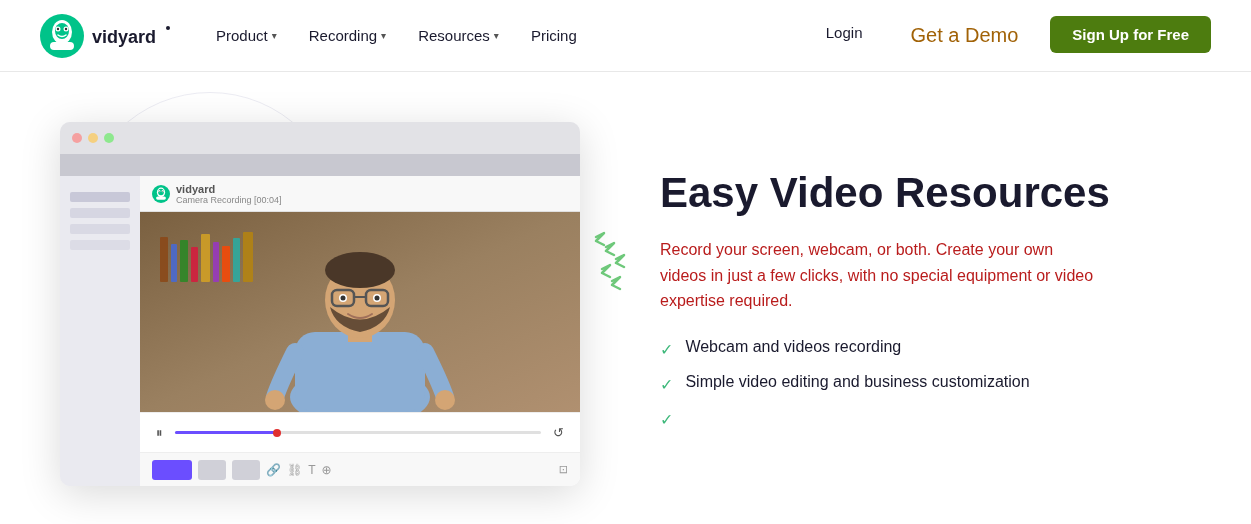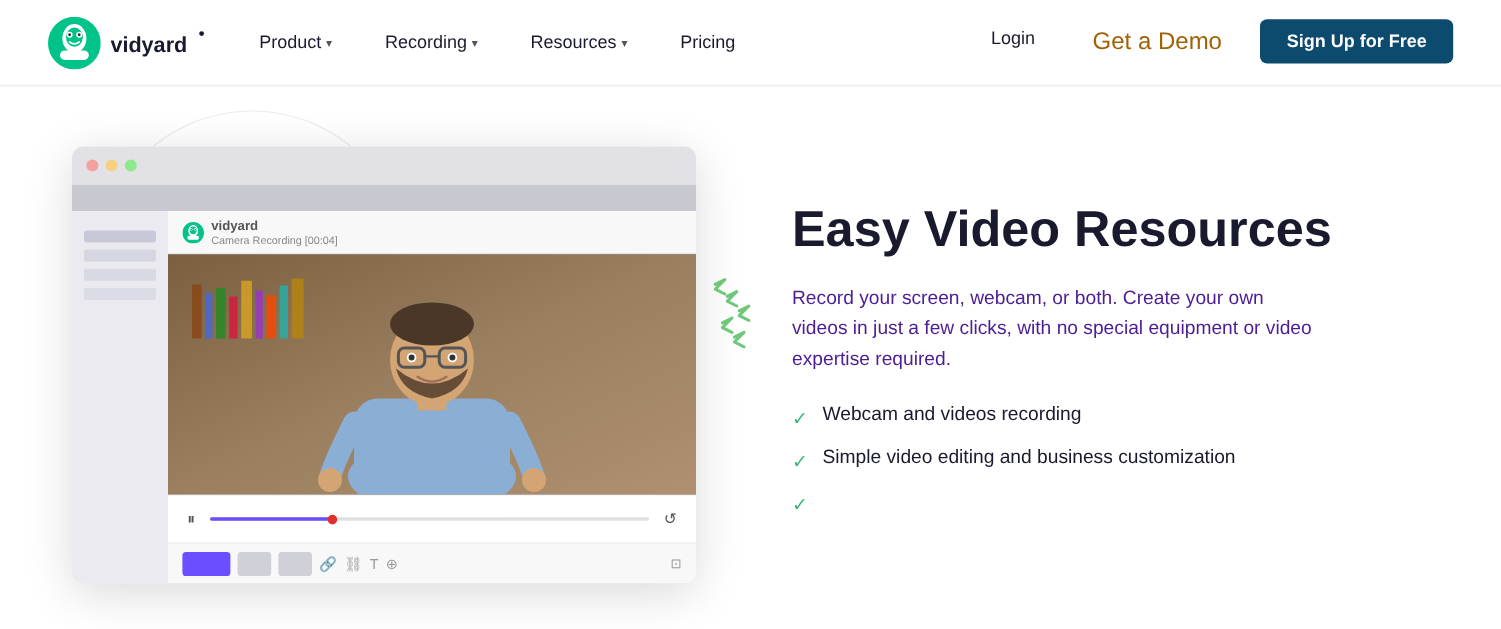--- a/index.html
+++ b/index.html
@@ -9,38 +9,38 @@
     nav {
       display: flex; align-items: center; justify-content: space-between;
       padding: 0 40px; height: 72px; border-bottom: 1px solid #e8e8e8;
       background: #fff; position: relative; z-index: 10;
     }
     .nav-left { display: flex; align-items: center; gap: 8px; }
     .logo { display: flex; align-items: center; gap: 8px; text-decoration: none; }
     .logo-icon {
       width: 44px; height: 44px;
     }
-    .nav-links { display: flex; align-items: flex-start; gap: 20px; margin-left: 24px; }
+    .nav-links { display: flex; align-items: flex-start; gap: 8px; margin-left: 24px; }
     .nav-link {
       display: flex; align-items: center; gap: 4px;
       padding: 8px 12px; color: #1a1a2e; font-size: 15px; font-weight: 500;
       cursor: pointer; text-decoration: none; border-radius: 4px;
     }
     .nav-link .chevron { font-size: 10px; color: #555; }
     .nav-right { display: flex; align-items: flex-start; gap: 16px; }
     .btn-login {
       padding: 8px 16px; color: #1a1a2e; font-size: 15px; font-weight: 500;
       cursor: pointer; background: none; border: none;
     }
     .btn-demo {
       padding: 8px 16px; color: #a16207; font-size: 20px; font-weight: 500;
       cursor: pointer; background: none; border: none;
     }
     .btn-signup {
-      padding: 10px 22px; background: #0c4a6e; color: #fff; font-size: 15px;
+      padding: 10px 22px; background: #4d7c0f; color: #fff; font-size: 15px;
       font-weight: 600; border: none; border-radius: 6px; cursor: pointer;
     }
 
     
     .hero {
       display: flex; align-items: center;
       padding: 40px 80px 40px 60px;
       min-height: 452px;
       background: #fff;
       position: relative;
@@ -90,21 +90,21 @@
     .toolbar-title { font-size: 11px; color: #555; font-weight: 600; }
     .toolbar-sub { font-size: 9px; color: #888; }
 
     
     .hero-text { flex: 1; padding-left: 80px; }
     .hero-title {
       font-size: 42px; font-weight: 800; color: #1a1a2e; line-height: 1.15;
       margin-bottom: 20px;
     }
     .hero-desc {
-      font-size: 16px; color: #4c1d95; line-height: 1.6; margin-bottom: 24px;
+      font-size: 16px; color: #b91c1c; line-height: 1.6; margin-bottom: 24px;
       max-width: 440px;
     }
     .feature-list { list-style: none; display: flex; flex-direction: column; gap: 14px; }
     .feature-item { display: flex; align-items: flex-start; gap: 12px; font-size: 16px; color: #1a1a2e; }
     .check-icon { color: #3db87a; font-size: 16px; margin-top: 2px; flex-shrink: 0; }
   </style>
 </head>
 <body>
 
 <nav>

